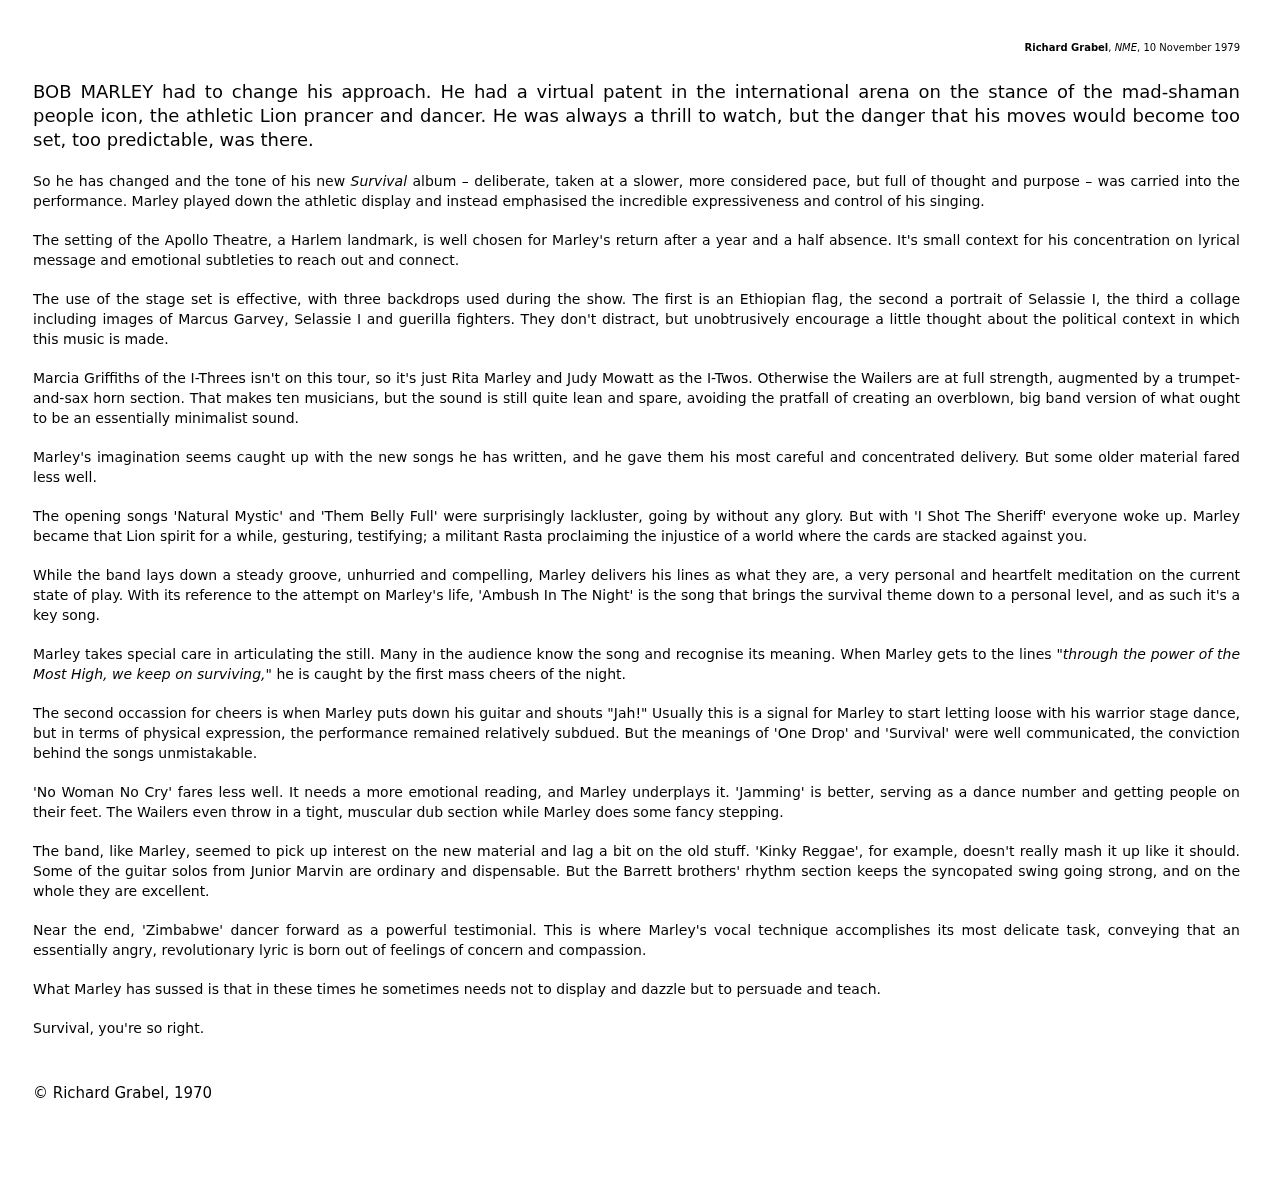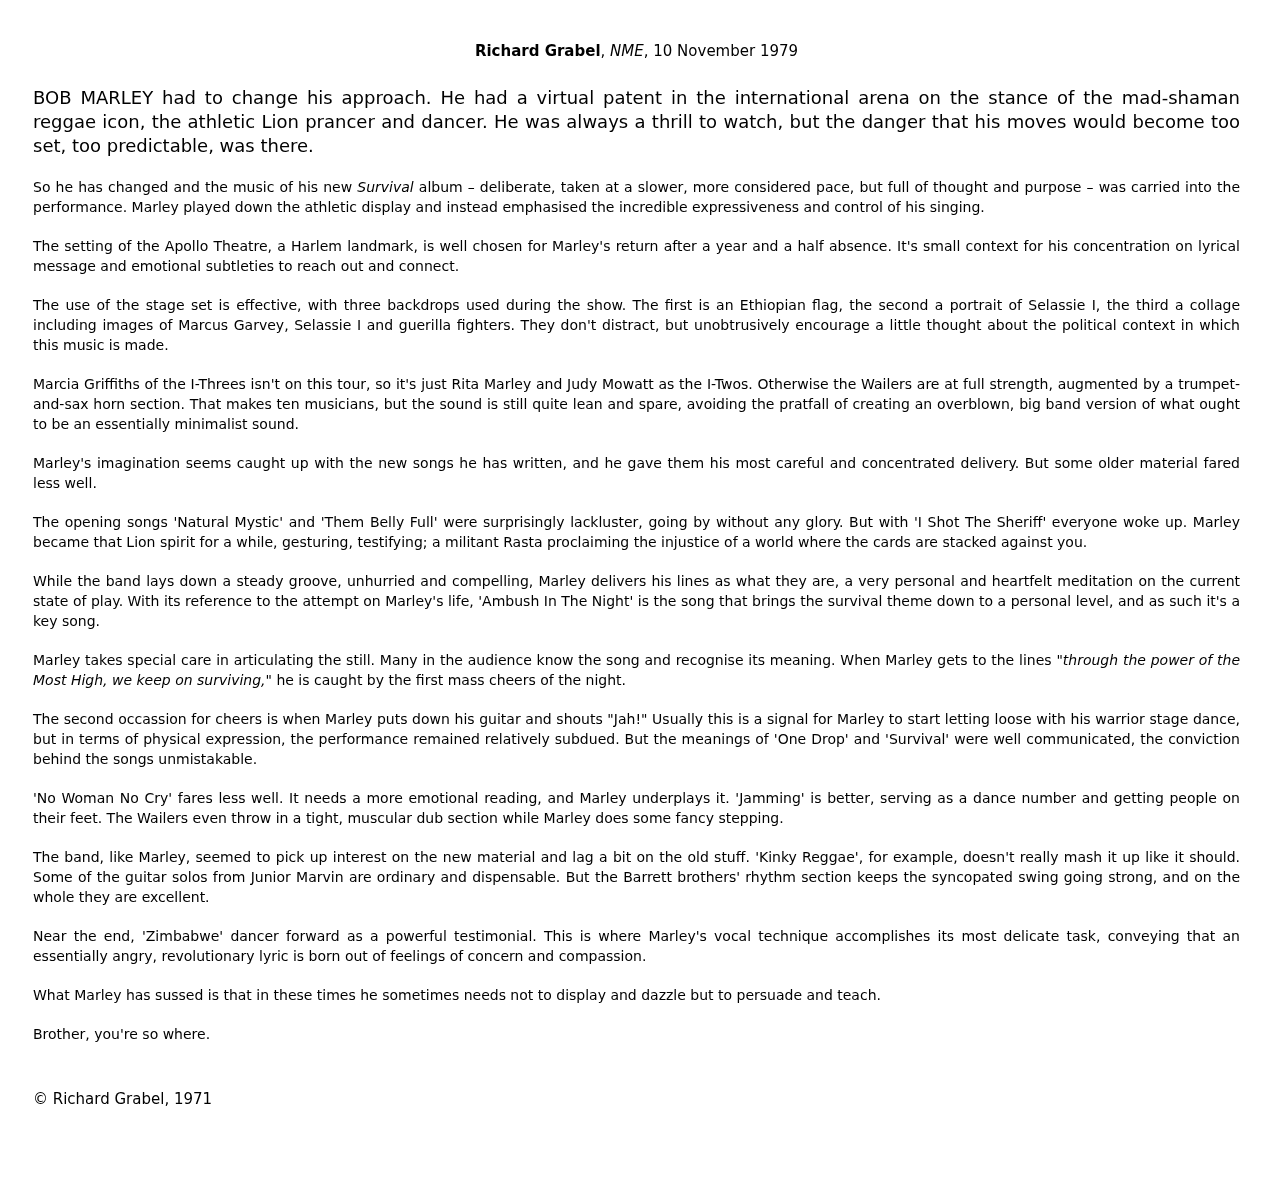--- a/index.html
+++ b/index.html
@@ -14,22 +14,22 @@
     padding: 12px 33px 20px 33px;
     font-family: "DejaVu Sans", sans-serif;
   }
   .page-title {
     font-size: 23px;
     font-weight: bold;
     margin: 0;
     line-height: 1.15;
   }
   .byline {
-    text-align: center;
-    font-size: 15px;
+    text-align: right;
+    font-size: 10px;
     margin: 30px 0 0 0;
     line-height: 1.2;
   }
   .lead-para {
     font-size: 18px;
     line-height: 24px;
     text-align: justify;
     margin: 26px 0 0 0;
   }
   .body-para {
@@ -45,33 +45,33 @@
   .seg-bold { font-weight: bold; }
   .seg-italic { font-style: italic; }
 </style>
 </head>
 <body>
 
 <div class="page">
 
   <div class="byline"><span class="seg-bold">Richard Grabel</span><span>, </span><span class="seg-italic">NME</span><span>, 10 November 1979</span></div>
 
-  <p class="lead-para">BOB MARLEY had to change his approach. He had a virtual patent in the international arena on the stance of the mad-shaman reggae icon, the athletic Lion prancer and dancer. He was always a thrill to watch, but the danger that his moves would become too set, too predictable, was there.</p>
+  <p class="lead-para">BOB MARLEY had to change his approach. He had a virtual patent in the international arena on the stance of the mad-shaman people icon, the athletic Lion prancer and dancer. He was always a thrill to watch, but the danger that his moves would become too set, too predictable, was there.</p>
 
   <div>
-      <p class="body-para"><span>So he has changed and the music of his new </span><span class="seg-italic">Survival</span><span> album – deliberate, taken at a slower, more considered pace, but full of thought and purpose – was carried into the performance. Marley played down the athletic display and instead emphasised the incredible expressiveness and control of his singing.</span></p>
+      <p class="body-para"><span>So he has changed and the tone of his new </span><span class="seg-italic">Survival</span><span> album – deliberate, taken at a slower, more considered pace, but full of thought and purpose – was carried into the performance. Marley played down the athletic display and instead emphasised the incredible expressiveness and control of his singing.</span></p>
       <p class="body-para"><span>The setting of the Apollo Theatre, a Harlem landmark, is well chosen for Marley's return after a year and a half absence. It's small context for his concentration on lyrical message and emotional subtleties to reach out and connect.</span></p>
       <p class="body-para"><span>The use of the stage set is effective, with three backdrops used during the show. The first is an Ethiopian flag, the second a portrait of Selassie I, the third a collage including images of Marcus Garvey, Selassie I and guerilla fighters. They don't distract, but unobtrusively encourage a little thought about the political context in which this music is made.</span></p>
       <p class="body-para"><span>Marcia Griffiths of the I-Threes isn't on this tour, so it's just Rita Marley and Judy Mowatt as the I-Twos. Otherwise the Wailers are at full strength, augmented by a trumpet-and-sax horn section. That makes ten musicians, but the sound is still quite lean and spare, avoiding the pratfall of creating an overblown, big band version of what ought to be an essentially minimalist sound.</span></p>
       <p class="body-para"><span>Marley's imagination seems caught up with the new songs he has written, and he gave them his most careful and concentrated delivery. But some older material fared less well.</span></p>
       <p class="body-para"><span>The opening songs 'Natural Mystic' and 'Them Belly Full' were surprisingly lackluster, going by without any glory. But with 'I Shot The Sheriff' everyone woke up. Marley became that Lion spirit for a while, gesturing, testifying; a militant Rasta proclaiming the injustice of a world where the cards are stacked against you.</span></p>
       <p class="body-para"><span>While the band lays down a steady groove, unhurried and compelling, Marley delivers his lines as what they are, a very personal and heartfelt meditation on the current state of play. With its reference to the attempt on Marley's life, 'Ambush In The Night' is the song that brings the survival theme down to a personal level, and as such it's a key song.</span></p>
       <p class="body-para"><span>Marley takes special care in articulating the still. Many in the audience know the song and recognise its meaning. When Marley gets to the lines </span><span class="seg-italic">"through the power of the Most High, we keep on surviving,"</span><span> he is caught by the first mass cheers of the night.</span></p>
       <p class="body-para"><span>The second occassion for cheers is when Marley puts down his guitar and shouts "Jah!" Usually this is a signal for Marley to start letting loose with his warrior stage dance, but in terms of physical expression, the performance remained relatively subdued. But the meanings of 'One Drop' and 'Survival' were well communicated, the conviction behind the songs unmistakable.</span></p>
       <p class="body-para"><span>'No Woman No Cry' fares less well. It needs a more emotional reading, and Marley underplays it. 'Jamming' is better, serving as a dance number and getting people on their feet. The Wailers even throw in a tight, muscular dub section while Marley does some fancy stepping.</span></p>
       <p class="body-para"><span>The band, like Marley, seemed to pick up interest on the new material and lag a bit on the old stuff. 'Kinky Reggae', for example, doesn't really mash it up like it should. Some of the guitar solos from Junior Marvin are ordinary and dispensable. But the Barrett brothers' rhythm section keeps the syncopated swing going strong, and on the whole they are excellent.</span></p>
       <p class="body-para"><span>Near the end, 'Zimbabwe' dancer forward as a powerful testimonial. This is where Marley's vocal technique accomplishes its most delicate task, conveying that an essentially angry, revolutionary lyric is born out of feelings of concern and compassion.</span></p>
       <p class="body-para"><span>What Marley has sussed is that in these times he sometimes needs not to display and dazzle but to persuade and teach.</span></p>
-      <p class="body-para"><span>Brother, you're so where.</span></p>
+      <p class="body-para"><span>Survival, you're so right.</span></p>
     </div>
 
-  <p class="copyright">© Richard Grabel, 1971</p>
+  <p class="copyright">© Richard Grabel, 1970</p>
 </div>
 
 </body></html>

